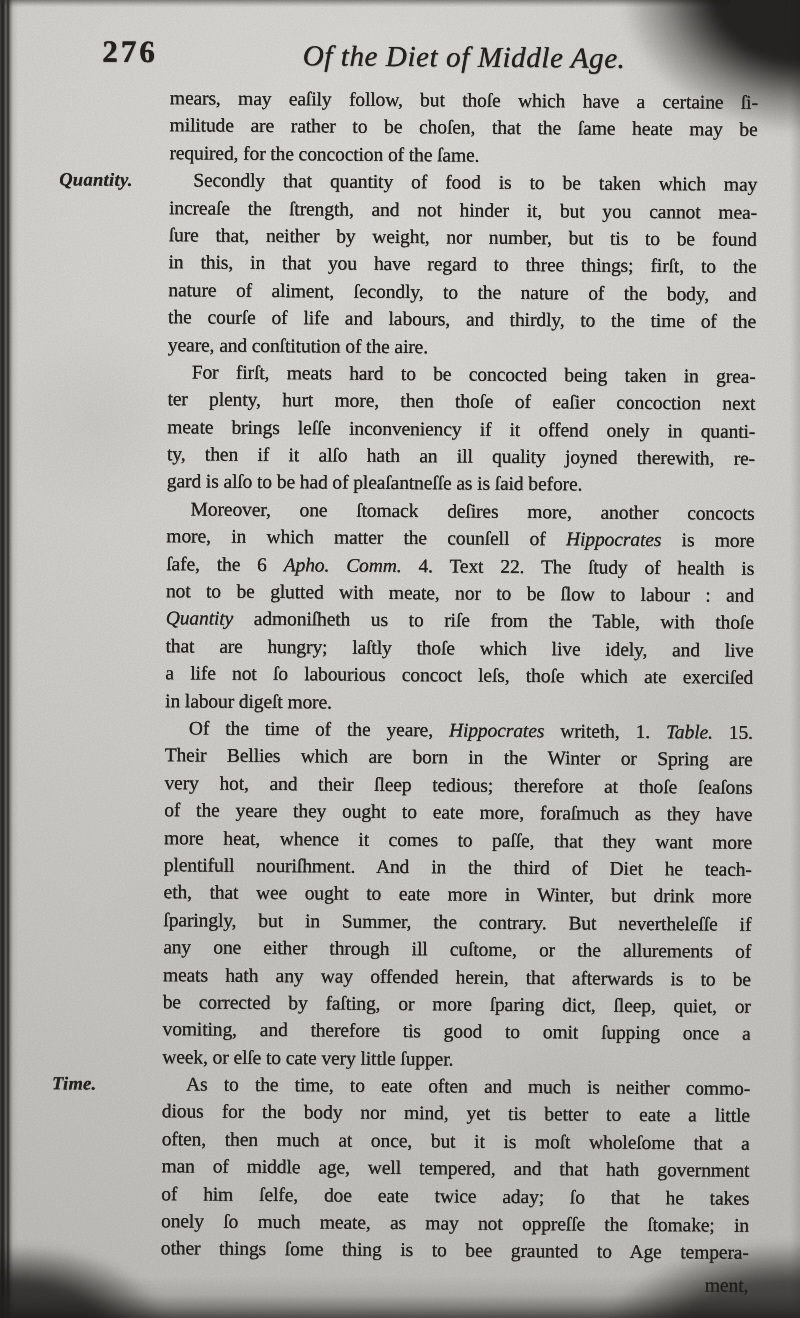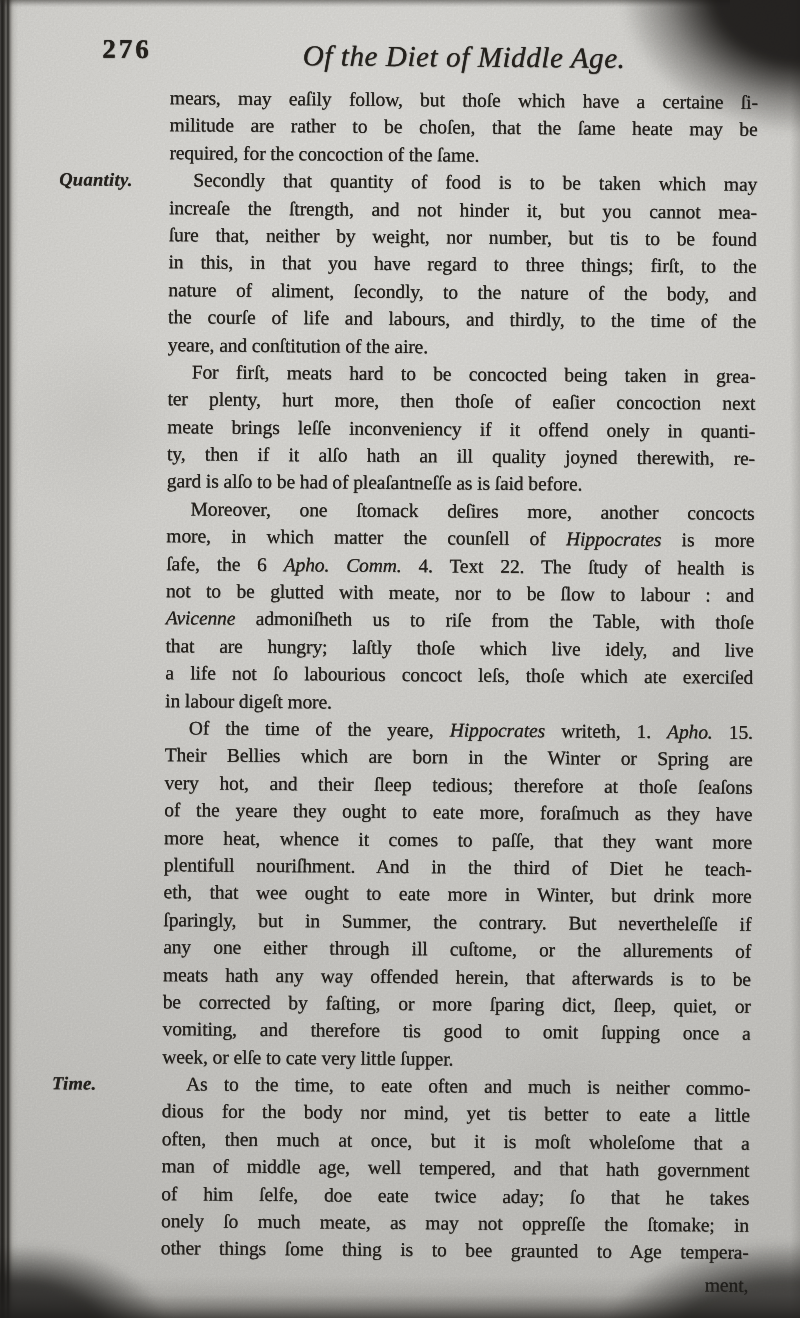--- a/index.html
+++ b/index.html
@@ -49,21 +49,21 @@
   .corner-br{
     position:absolute;right:-34px;bottom:-30px;width:230px;height:105px;filter:blur(5px);
     background:radial-gradient(ellipse at 80% 90%,rgba(25,24,22,.7) 0 42%,transparent 72%);
   }
   .content{
     position:absolute;inset:0;color:#27241f;
     transform:rotate(.45deg);transform-origin:140px 80px;
   }
   .page-number{
     position:absolute;left:102px;top:34px;
-    font-size:27px;font-weight:600;letter-spacing:3px;
+    font-size:31px;font-weight:600;letter-spacing:3px;
     text-shadow:0 0 .7px rgba(30,27,23,.9), .5px .5px 1px rgba(30,27,23,.3);
   }
   .running-head{
     position:absolute;left:170px;top:38px;width:588px;text-align:center;
     font-style:italic;font-size:29px;letter-spacing:.6px;
     text-shadow:0 0 .7px rgba(30,27,23,.9), .5px .6px 1px rgba(30,27,23,.3);
   }
   .text-column{position:absolute;left:170px;top:84px;width:588px}
   .line{
     position:relative;height:27.4px;line-height:27.4px;
@@ -108,25 +108,25 @@
         <div class="line para-end">yeare, and conſtitution of the aire.</div>
         <div class="line indent">For firſt, meats hard to be concocted being taken in grea-</div>
         <div class="line">ter plenty, hurt more, then thoſe of eaſier concoction next</div>
         <div class="line">meate brings leſſe inconveniency if it offend onely in quanti-</div>
         <div class="line">ty, then if it alſo hath an ill quality joyned therewith, re-</div>
         <div class="line para-end">gard is alſo to be had of pleaſantneſſe as is ſaid before.</div>
         <div class="line indent">Moreover, one ſtomack deſires more, another concocts</div>
         <div class="line">more, in which matter the counſell of <i class="it">Hippocrates</i> is more</div>
         <div class="line">ſafe, the 6 <i class="it">Apho. Comm.</i> 4. Text 22. The ſtudy of health is</div>
         <div class="line">not to be glutted with meate, nor to be ſlow to labour : and</div>
-        <div class="line"><i class="it">Avicenne</i> admoniſheth us to riſe from the Table, with thoſe</div>
+        <div class="line"><i class="it">Quantity</i> admoniſheth us to riſe from the Table, with thoſe</div>
         <div class="line">that are hungry; laſtly thoſe which live idely, and live</div>
         <div class="line">a life not ſo labourious concoct leſs, thoſe which ate exerciſed</div>
         <div class="line para-end">in labour digeſt more.</div>
-        <div class="line indent">Of the time of the yeare, <i class="it">Hippocrates</i> writeth, 1. <i class="it">Apho.</i> 15.</div>
+        <div class="line indent">Of the time of the yeare, <i class="it">Hippocrates</i> writeth, 1. <i class="it">Table.</i> 15.</div>
         <div class="line">Their Bellies which are born in the Winter or Spring are</div>
         <div class="line">very hot, and their ſleep tedious; therefore at thoſe ſeaſons</div>
         <div class="line">of the yeare they ought to eate more, foraſmuch as they have</div>
         <div class="line">more heat, whence it comes to paſſe, that they want more</div>
         <div class="line">plentifull nouriſhment. And in the third of Diet he teach-</div>
         <div class="line">eth, that wee ought to eate more in Winter, but drink more</div>
         <div class="line">ſparingly, but in Summer, the contrary. But nevertheleſſe if</div>
         <div class="line">any one either through ill cuſtome, or the allurements of</div>
         <div class="line">meats hath any way offended herein, that afterwards is to be</div>
         <div class="line">be corrected by faſting, or more ſparing dict, ſleep, quiet, or</div>

